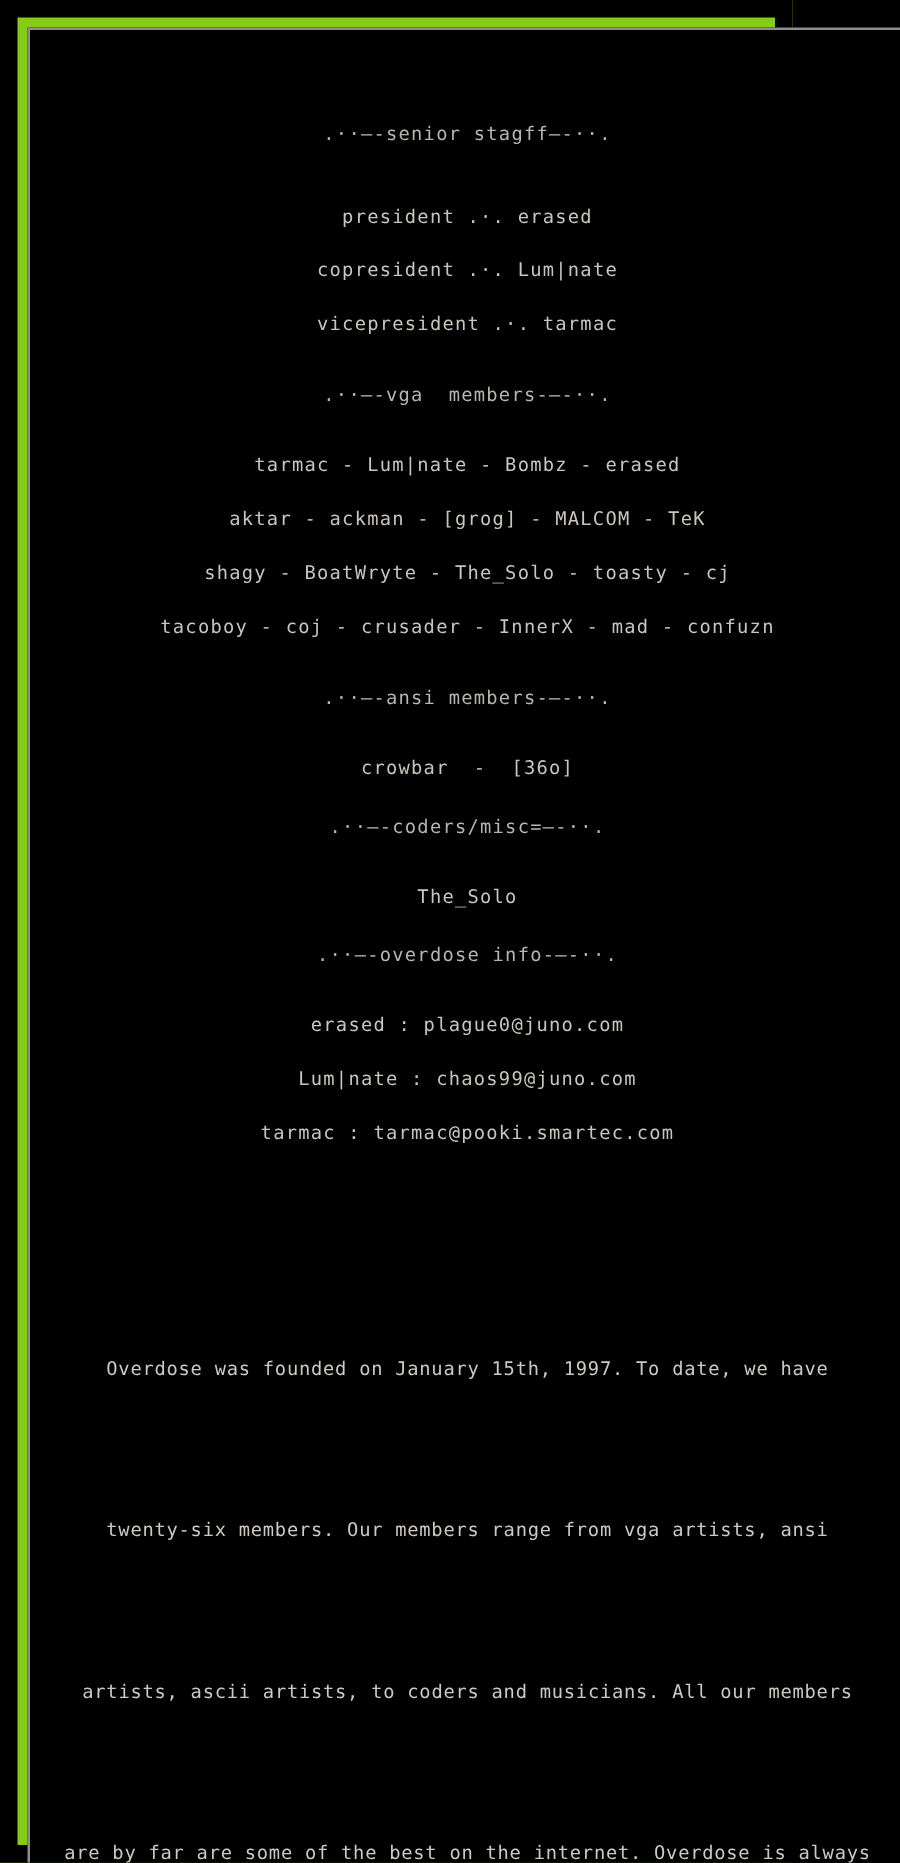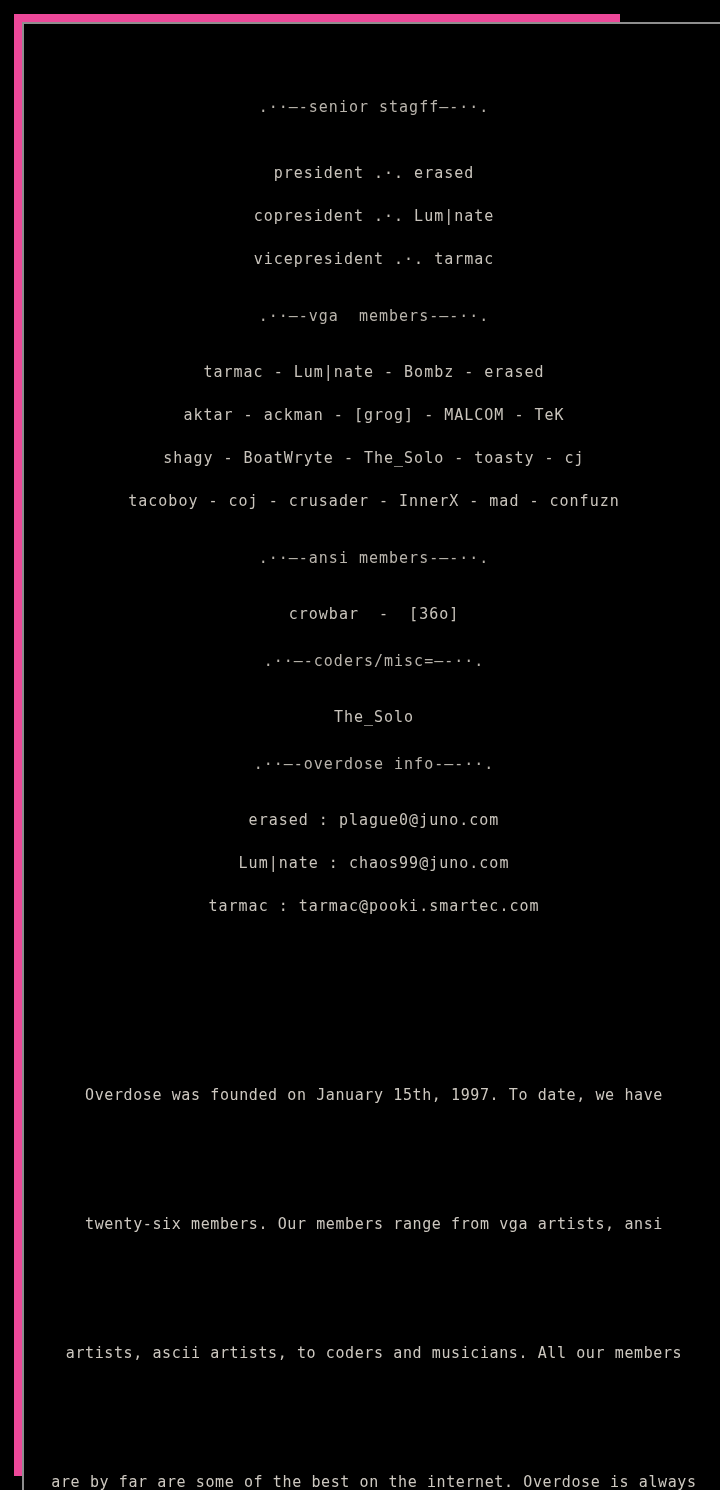--- a/index.html
+++ b/index.html
@@ -10,21 +10,21 @@
     height: 1490px;
     overflow: hidden;
   }
   body {
     font-family: "DejaVu Sans Mono", monospace;
   }
   .page {
     position: relative;
     width: 634px;
     height: 1490px;
-    background: #ec4899;
+    background: #84cc16;
     box-sizing: border-box;
     border-left: 14px solid #000000;
     border-right: 14px solid #000000;
     border-top: 14px solid #000000;
     border-bottom: 14px solid #000000;
   }
   .frame {
     position: absolute;
     left: 8px;
     top: 8px;

